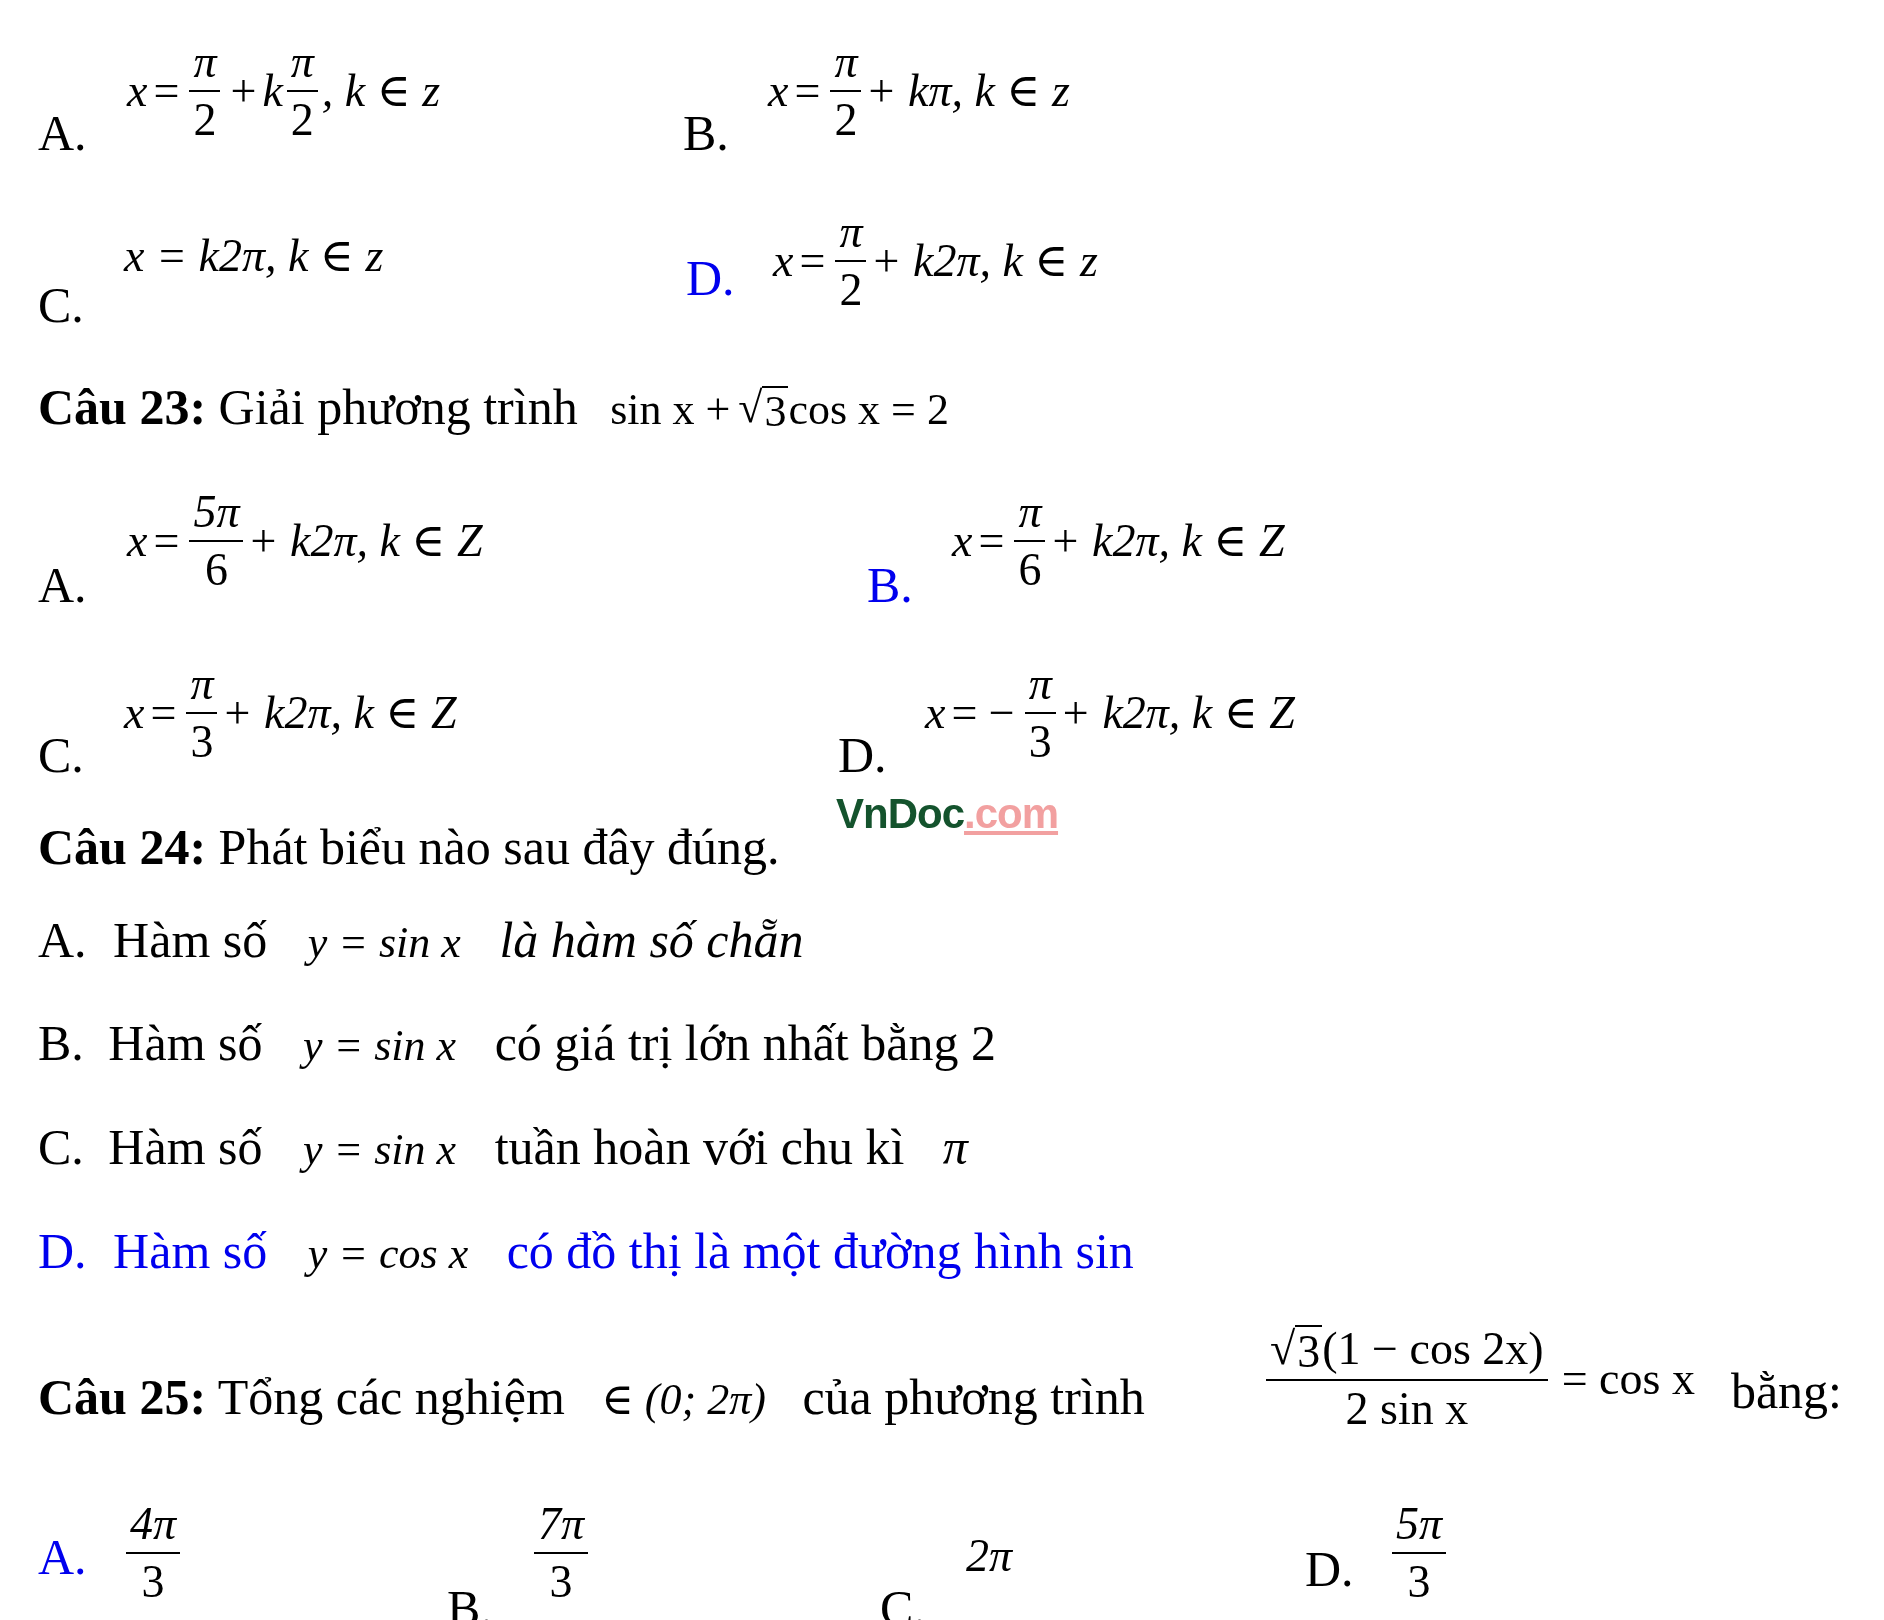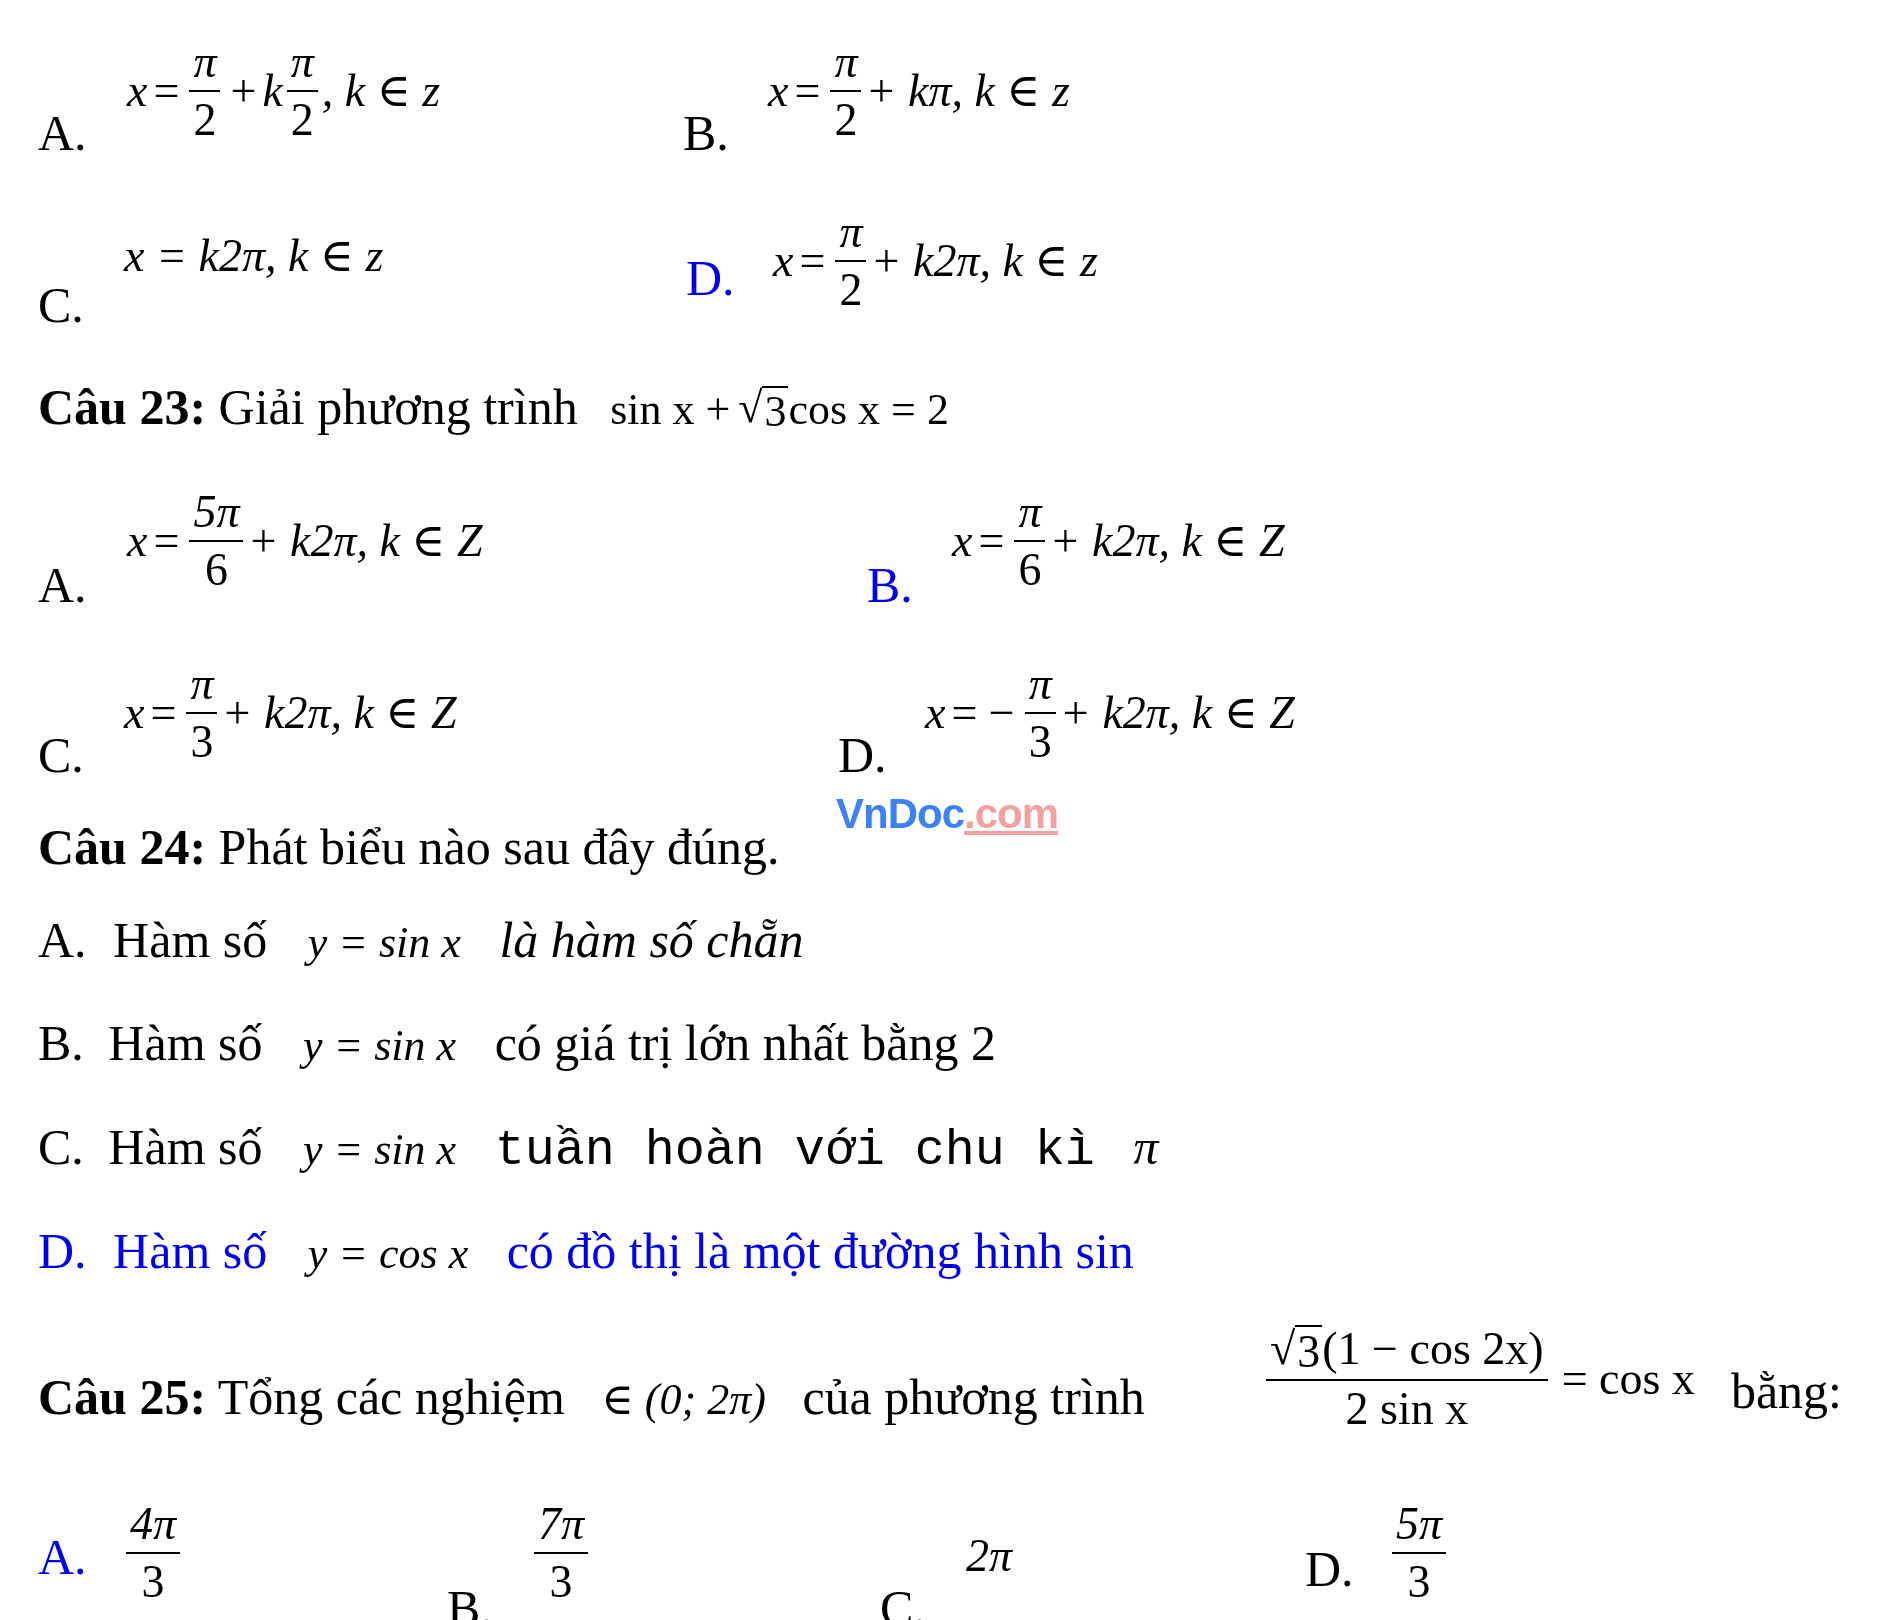--- a/index.html
+++ b/index.html
@@ -133,21 +133,21 @@
     <span class="frac">
       <i class="num">π</i>
       <span class="bar"></span>
       <span class="den">3</span>
     </span>
     <i>+ k2π, k ∈ Z</i>
   </div>
 </div>
 
 <div class="abs watermark" style="left:836px; top:793px;">
-  <span style="color:#3b82f6;">VnDoc</span><span style="color:#F2A0A0;text-decoration:underline;">.com</span>
+  <span style="color:#14532d;">VnDoc</span><span style="color:#F2A0A0;text-decoration:underline;">.com</span>
 </div>
 
 <div class="abs q" style="left:38px; top:822px;">
   <b>Câu 24:</b>
   <span>Phát biểu nào sau đây đúng.</span>
 </div>
 
 <div class="abs q" style="left:38px; top:915px;">
   <span>A.</span>
   <span style="margin-left:14px;">Hàm số</span>
@@ -159,21 +159,21 @@
   <span>B.</span>
   <span style="margin-left:12px;">Hàm số</span>
   <i class="math" style="margin-left:28px; font-size:44px;">y = sin x</i>
   <span style="margin-left:26px;">có giá trị lớn nhất bằng 2</span>
 </div>
 
 <div class="abs q" style="left:38px; top:1122px;">
   <span>C.</span>
   <span style="margin-left:12px;">Hàm số</span>
   <i class="math" style="margin-left:28px; font-size:44px;">y = sin x</i>
-  <span style="margin-left:26px;font-family:Liberation Mono, monospace;">tuần hoàn với chu kì</span>
+  <span style="margin-left:26px;">tuần hoàn với chu kì</span>
   <i style="margin-left:26px;">π</i>
 </div>
 
 <div class="abs q" style="left:38px; top:1226px;">
   <span class="blue">D.</span>
   <span class="blue" style="margin-left:14px;">Hàm số</span>
   <i class="math" style="margin-left:28px; font-size:44px;">y = cos x</i>
   <span class="blue" style="margin-left:26px;text-align:right;">có đồ thị là một đường hình sin</span>
 </div>
 

